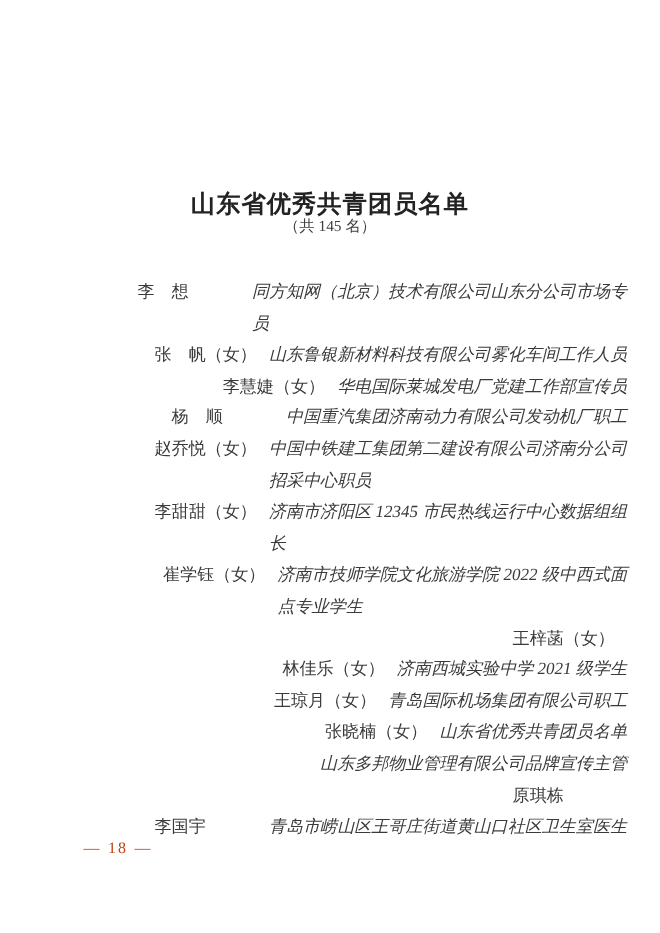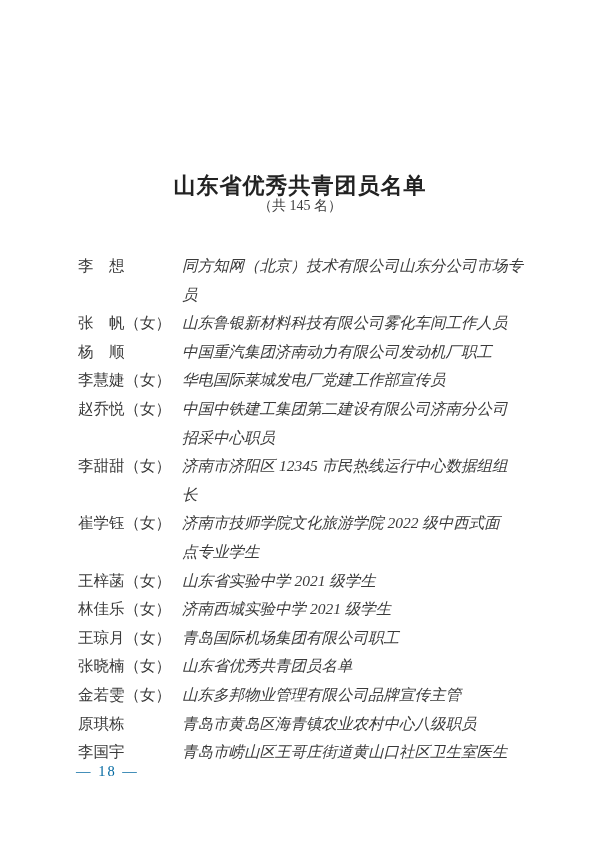--- a/index.html
+++ b/index.html
@@ -41,38 +41,39 @@
     position: absolute;
     top: 252px;
     left: 78px;
     right: 30px;
   }
   .row {
     display: flex;
     align-items: flex-start;
     font-size: 15.5px;
     line-height: 28.6px;
+    justify-content: flex-end;
   }
   .name-cell {
     width: 104px;
     flex-shrink: 0;
     white-space: pre;
     color: #3a3a3a;
   }
   .desc-cell {
     white-space: pre;
     color: #3a3a3a;
     font-style: italic;
   }
   .page-footer {
     position: absolute;
     top: 763px;
     left: 76px;
     font-size: 14.5px;
-    color: #0369a1;
+    color: #c2410c;
     letter-spacing: 2px;
   }
 </style>
 </head>
 <body>
 
 <div class="page">
 
   <h1 class="doc-title">山东省优秀共青团员名单</h1>
 
@@ -82,65 +83,62 @@
       <div class="row">
         <div class="name-cell">李　想</div>
         <div class="desc-cell">同方知网（北京）技术有限公司山东分公司市场专
 员</div>
       </div>
       <div class="row">
         <div class="name-cell">张　帆（女）</div>
         <div class="desc-cell">山东鲁银新材料科技有限公司雾化车间工作人员</div>
       </div>
       <div class="row">
+        <div class="name-cell">李慧婕（女）</div>
+        <div class="desc-cell">华电国际莱城发电厂党建工作部宣传员</div>
+      </div>
+      <div class="row">
         <div class="name-cell">杨　顺</div>
         <div class="desc-cell">中国重汽集团济南动力有限公司发动机厂职工</div>
-      </div>
-      <div class="row">
-        <div class="name-cell">李慧婕（女）</div>
-        <div class="desc-cell">华电国际莱城发电厂党建工作部宣传员</div>
       </div>
       <div class="row">
         <div class="name-cell">赵乔悦（女）</div>
         <div class="desc-cell">中国中铁建工集团第二建设有限公司济南分公司
 招采中心职员</div>
       </div>
       <div class="row">
         <div class="name-cell">李甜甜（女）</div>
         <div class="desc-cell">济南市济阳区 12345 市民热线运行中心数据组组
 长</div>
       </div>
       <div class="row">
         <div class="name-cell">崔学钰（女）</div>
         <div class="desc-cell">济南市技师学院文化旅游学院 2022 级中西式面
 点专业学生</div>
       </div>
       <div class="row">
         <div class="name-cell">王梓菡（女）</div>
-        <div class="desc-cell">山东省实验中学 2021 级学生</div>
       </div>
       <div class="row">
         <div class="name-cell">林佳乐（女）</div>
         <div class="desc-cell">济南西城实验中学 2021 级学生</div>
       </div>
       <div class="row">
         <div class="name-cell">王琼月（女）</div>
         <div class="desc-cell">青岛国际机场集团有限公司职工</div>
       </div>
       <div class="row">
         <div class="name-cell">张晓楠（女）</div>
         <div class="desc-cell">山东省优秀共青团员名单</div>
       </div>
       <div class="row">
-        <div class="name-cell">金若雯（女）</div>
         <div class="desc-cell">山东多邦物业管理有限公司品牌宣传主管</div>
       </div>
       <div class="row">
         <div class="name-cell">原琪栋</div>
-        <div class="desc-cell">青岛市黄岛区海青镇农业农村中心八级职员</div>
       </div>
       <div class="row">
         <div class="name-cell">李国宇</div>
         <div class="desc-cell">青岛市崂山区王哥庄街道黄山口社区卫生室医生</div>
       </div>
     </div>
 
   <div class="page-footer">— 18 —</div>
 
 </div>

